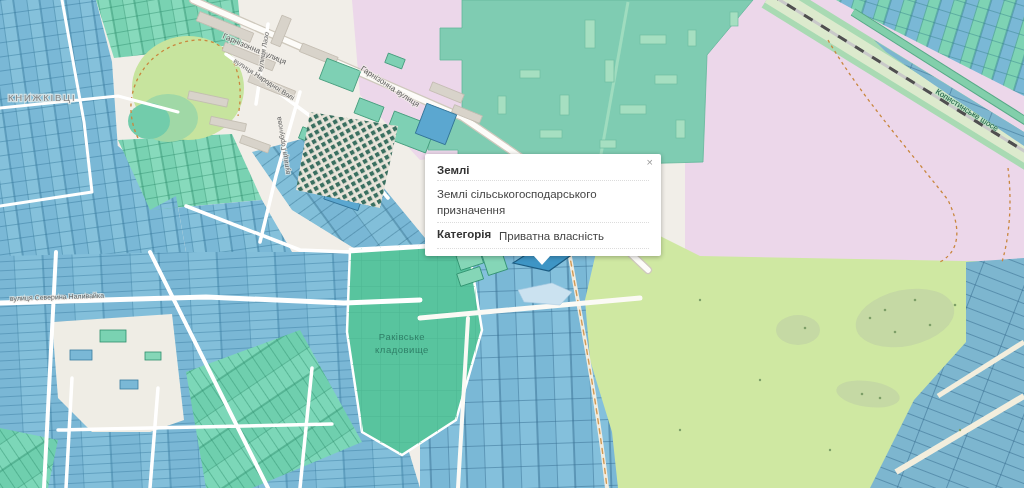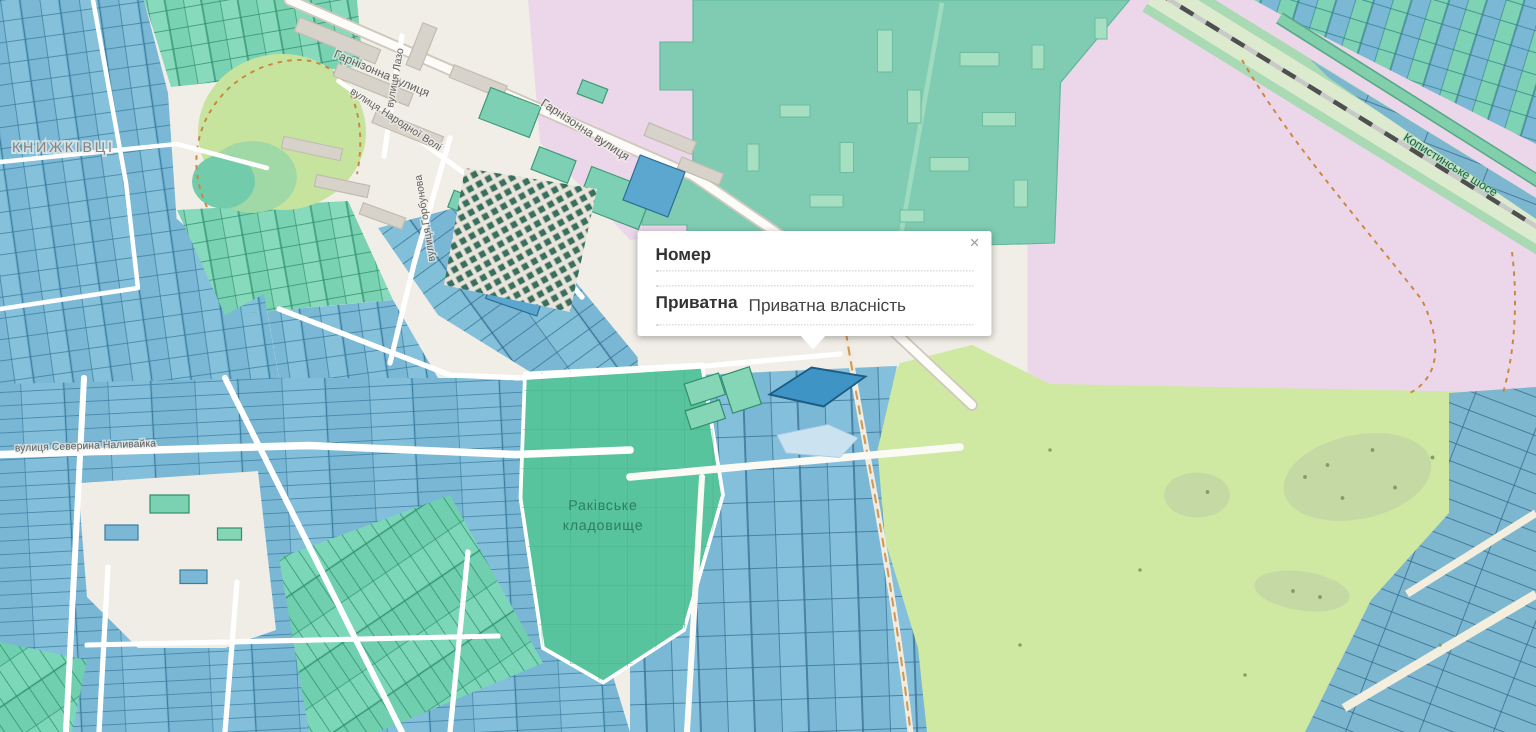--- a/index.html
+++ b/index.html
@@ -263,23 +263,24 @@
     <text class="street-label" style="font-size:7px" transform="translate(262,72) rotate(-80)">вулиця Лазо</text>
     <text class="street-label" style="font-size:7px" transform="translate(290,174) rotate(-99)">вулиця Горбунова</text>
     <text class="cem-label" x="402" y="340">Раківське</text>
     <text class="cem-label" x="402" y="353">кладовище</text>
   </g>
 </svg>
 
 <div class="popup">
   <span class="pclose">×</span>
   <div class="prow">
-    <div class="plbl">Номер</div>
+    <div class="plbl">Землі</div>
   </div>
   <div class="prow">
+    <div class="pval">Землі сільськогосподарського призначення</div>
   </div>
   <div class="prow">
-    <div class="plbl">Приватна</div>
+    <div class="plbl">Категорія</div>
     <div class="pval">Приватна власність</div>
   </div>
   <div class="ptail"></div>
 </div>
 </div>
 
 </body></html>

